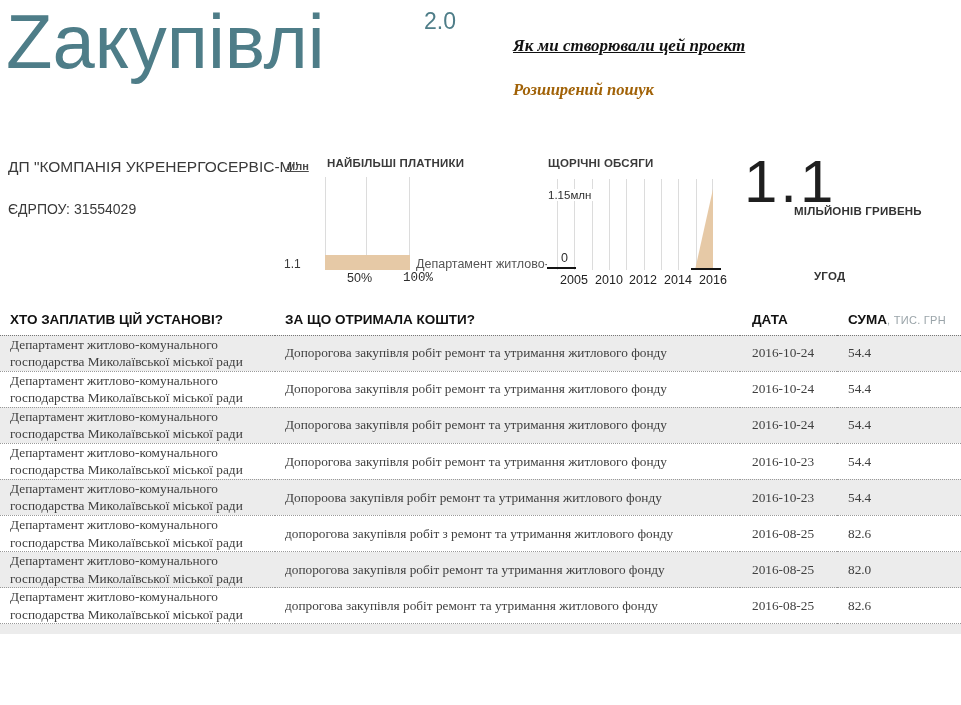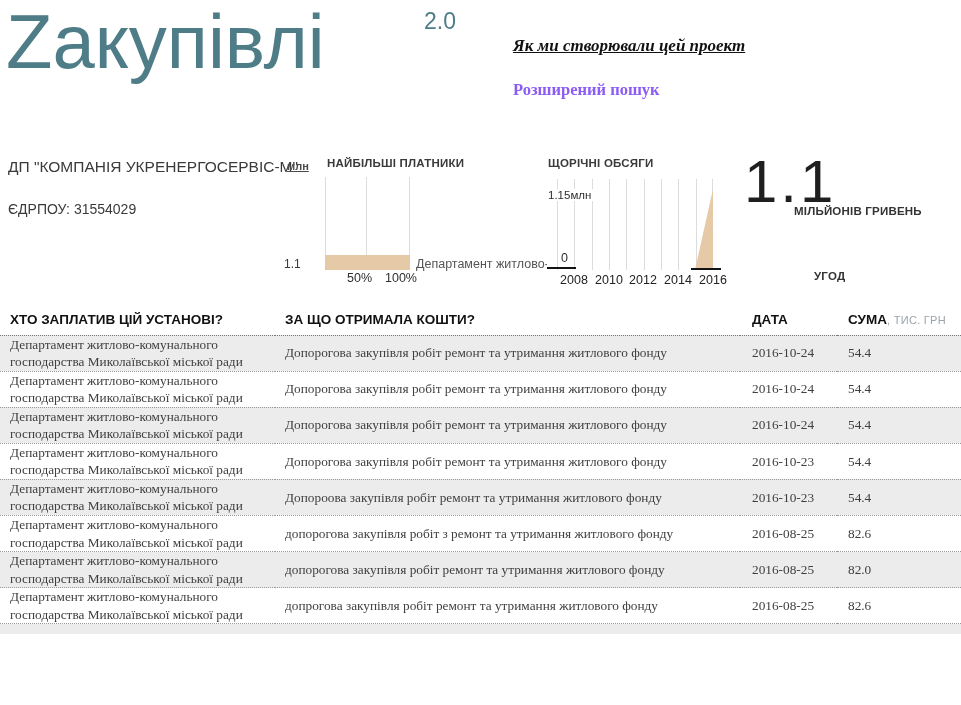--- a/index.html
+++ b/index.html
@@ -11,34 +11,34 @@
   
   .logo { left:6px; top:-6px; font-size:76px; font-weight:300; color:#4e7d88;
           line-height:1.25; letter-spacing:0; }
   .version { left:424px; top:8px; font-size:23px; color:#4e7d88; }
 
   
   .about-link { left:513px; top:36px; font-family:"Liberation Serif", serif;
                 font-size:17px; font-weight:bold; font-style:italic;
                 text-decoration:underline; color:#111; cursor:pointer; }
   .adv-link { left:513px; top:80px; font-family:"Liberation Serif", serif;
-              font-size:16.5px; font-weight:bold; color:#8b5cf6; cursor:pointer; }
+              font-size:16.5px; font-weight:bold; color:#a16207; cursor:pointer;font-style:italic; }
 
   .company-name { left:8px; top:158px; font-size:15.5px; color:#3a3a3a; }
   .edrpou { left:8px; top:201px; font-size:14px; color:#3a3a3a; }
 
   
   .c1-unit { left:287px; top:160px; font-size:11px; font-weight:bold; color:#4a4a4a;text-decoration:underline; }
   .c1-title { left:327px; top:157px; font-size:11.5px; font-weight:bold; color:#3a3a3a; letter-spacing:.2px; }
   .c1-plot { left:325px; top:177px; width:85px; height:93px; }
   .vline { position:absolute; top:0; bottom:0; width:1px; background:#dcdcdc; }
   .c1-bar { position:absolute; left:0; bottom:0; width:85px; height:15px; background:#e6c9a6; }
   .c1-val { left:284px; top:257px; font-size:12px; color:#3a3a3a; }
   .c1-t50 { left:347px; top:271px; width:40px; text-align:left; font-size:12.5px; color:#2e2e2e; }
-  .c1-t100 { left:385px; top:271px; width:48px; text-align:left; font-size:12.5px; color:#2e2e2e; }
+  .c1-t100 { left:385px; top:271px; width:48px; text-align:right; font-size:12.5px; color:#2e2e2e;font-family:Liberation Mono, monospace; }
   .c1-cat { left:416px; top:257px; width:131px; white-space:nowrap; overflow:hidden;
             font-size:12.5px; color:#555; }
 
   
   .c2-title { left:548px; top:157px; font-size:11.5px; font-weight:bold; color:#3a3a3a; letter-spacing:.2px; }
   .c2-plot { left:557px; top:179px; width:156px; height:91px; }
   .c2-plot svg { position:absolute; left:0; top:0; }
   .c2-ymax { left:548px; top:189px; font-size:11.5px; color:#2e2e2e; background:#fff; z-index:3; padding-right:3px; }
   .c2-ymin { left:558px; top:251px; font-size:12.5px; color:#2e2e2e; background:#fff; z-index:3; padding:0 3px; }
   .axis-seg { position:absolute; height:2px; background:#141414; z-index:2; }
@@ -107,21 +107,21 @@
     <div class="vline" style="left:139px"></div>
     <div class="vline" style="left:155px"></div>
     <svg width="156" height="91" viewBox="0 0 156 91" preserveAspectRatio="none">
       <polygon points="138,91 156,91 156,10" fill="#e6c9a6"></polygon>
     </svg>
   </div>
   <div class="abs c2-ymax">1.15млн</div>
   <div class="abs c2-ymin">0</div>
   <div class="axis-seg" style="left:547px; top:267px; width:29px;"></div>
   <div class="axis-seg" style="left:691px; top:268px; width:30px;"></div>
-  <div class="c2-xt" style="left:554px">2008</div>
+  <div class="c2-xt" style="left:554px">2005</div>
   <div class="c2-xt" style="left:589px">2010</div>
   <div class="c2-xt" style="left:623px">2012</div>
   <div class="c2-xt" style="left:658px">2014</div>
   <div class="c2-xt" style="left:693px">2016</div>
 
   <div class="abs stat-val s1">1.1</div>
   <div class="abs stat-label s1l">МІЛЬЙОНІВ ГРИВЕНЬ</div>
   <div class="abs stat-label s2l">УГОД</div>
 </div>
 

